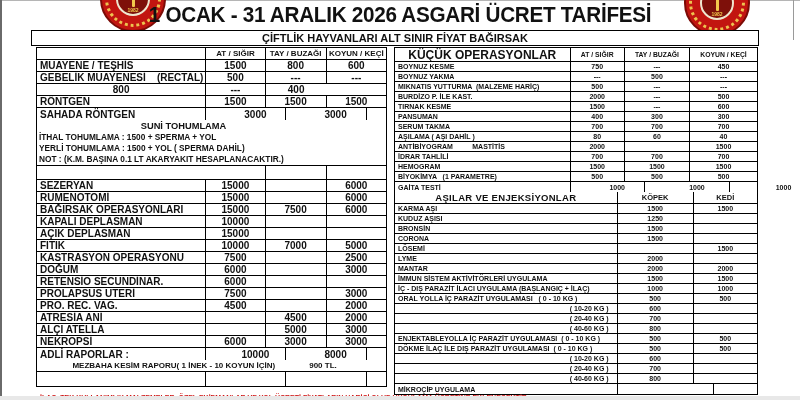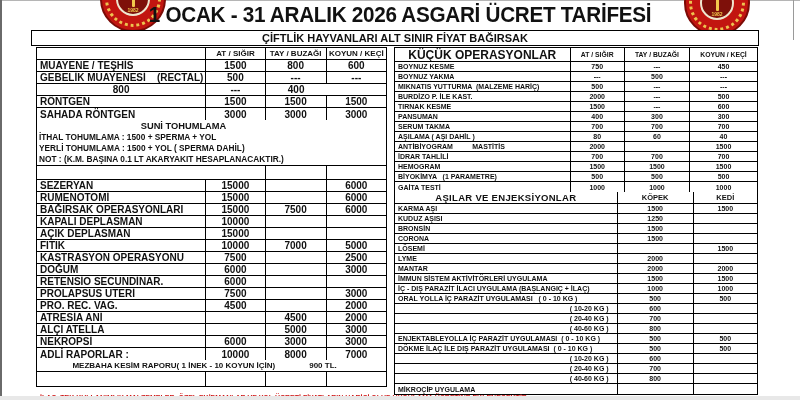--- a/index.html
+++ b/index.html
@@ -26,21 +26,21 @@
   .badge-emblem{width:3px;height:13px;background:#f2c94c;border-radius:1px;}
   .badge-year{font-size:5px;line-height:7px;color:#f2c94c;}
   #badge-left{left:100px;top:-34px;}
   #badge-right{left:684px;top:-30px;}
 
   
   .tbl{position:absolute;border:1.5px solid #000;background:#fff;box-sizing:border-box;}
   #left-table{left:36px;top:47px;width:351px;}
   #right-table{left:394px;top:47px;width:364px;}
   .r{border-bottom:1px solid #000;box-sizing:border-box;}
-  .r:last-child{border-bottom:none;}
+  .r:last-child{border-bottom:none;gap:20px;}
   .g-left{display:grid;grid-template-columns:48.5% 17% 17.5% 17%;}
   .g-right{display:grid;grid-template-columns:48.5% 15% 18% 18.5%;}
   .g-vac{display:grid;grid-template-columns:61.5% 21% 17.5%;}
   .c{border-right:1px solid #000;box-sizing:border-box;display:flex;align-items:center;
      overflow:hidden;white-space:pre;}
   .c:last-child{border-right:none;}
   .lab{justify-content:flex-start;padding-left:3px;}
   .lab.right{justify-content:flex-end;padding-right:8px;}
   .val{justify-content:center;}
   .lr{height:12px;font-size:10px;}

